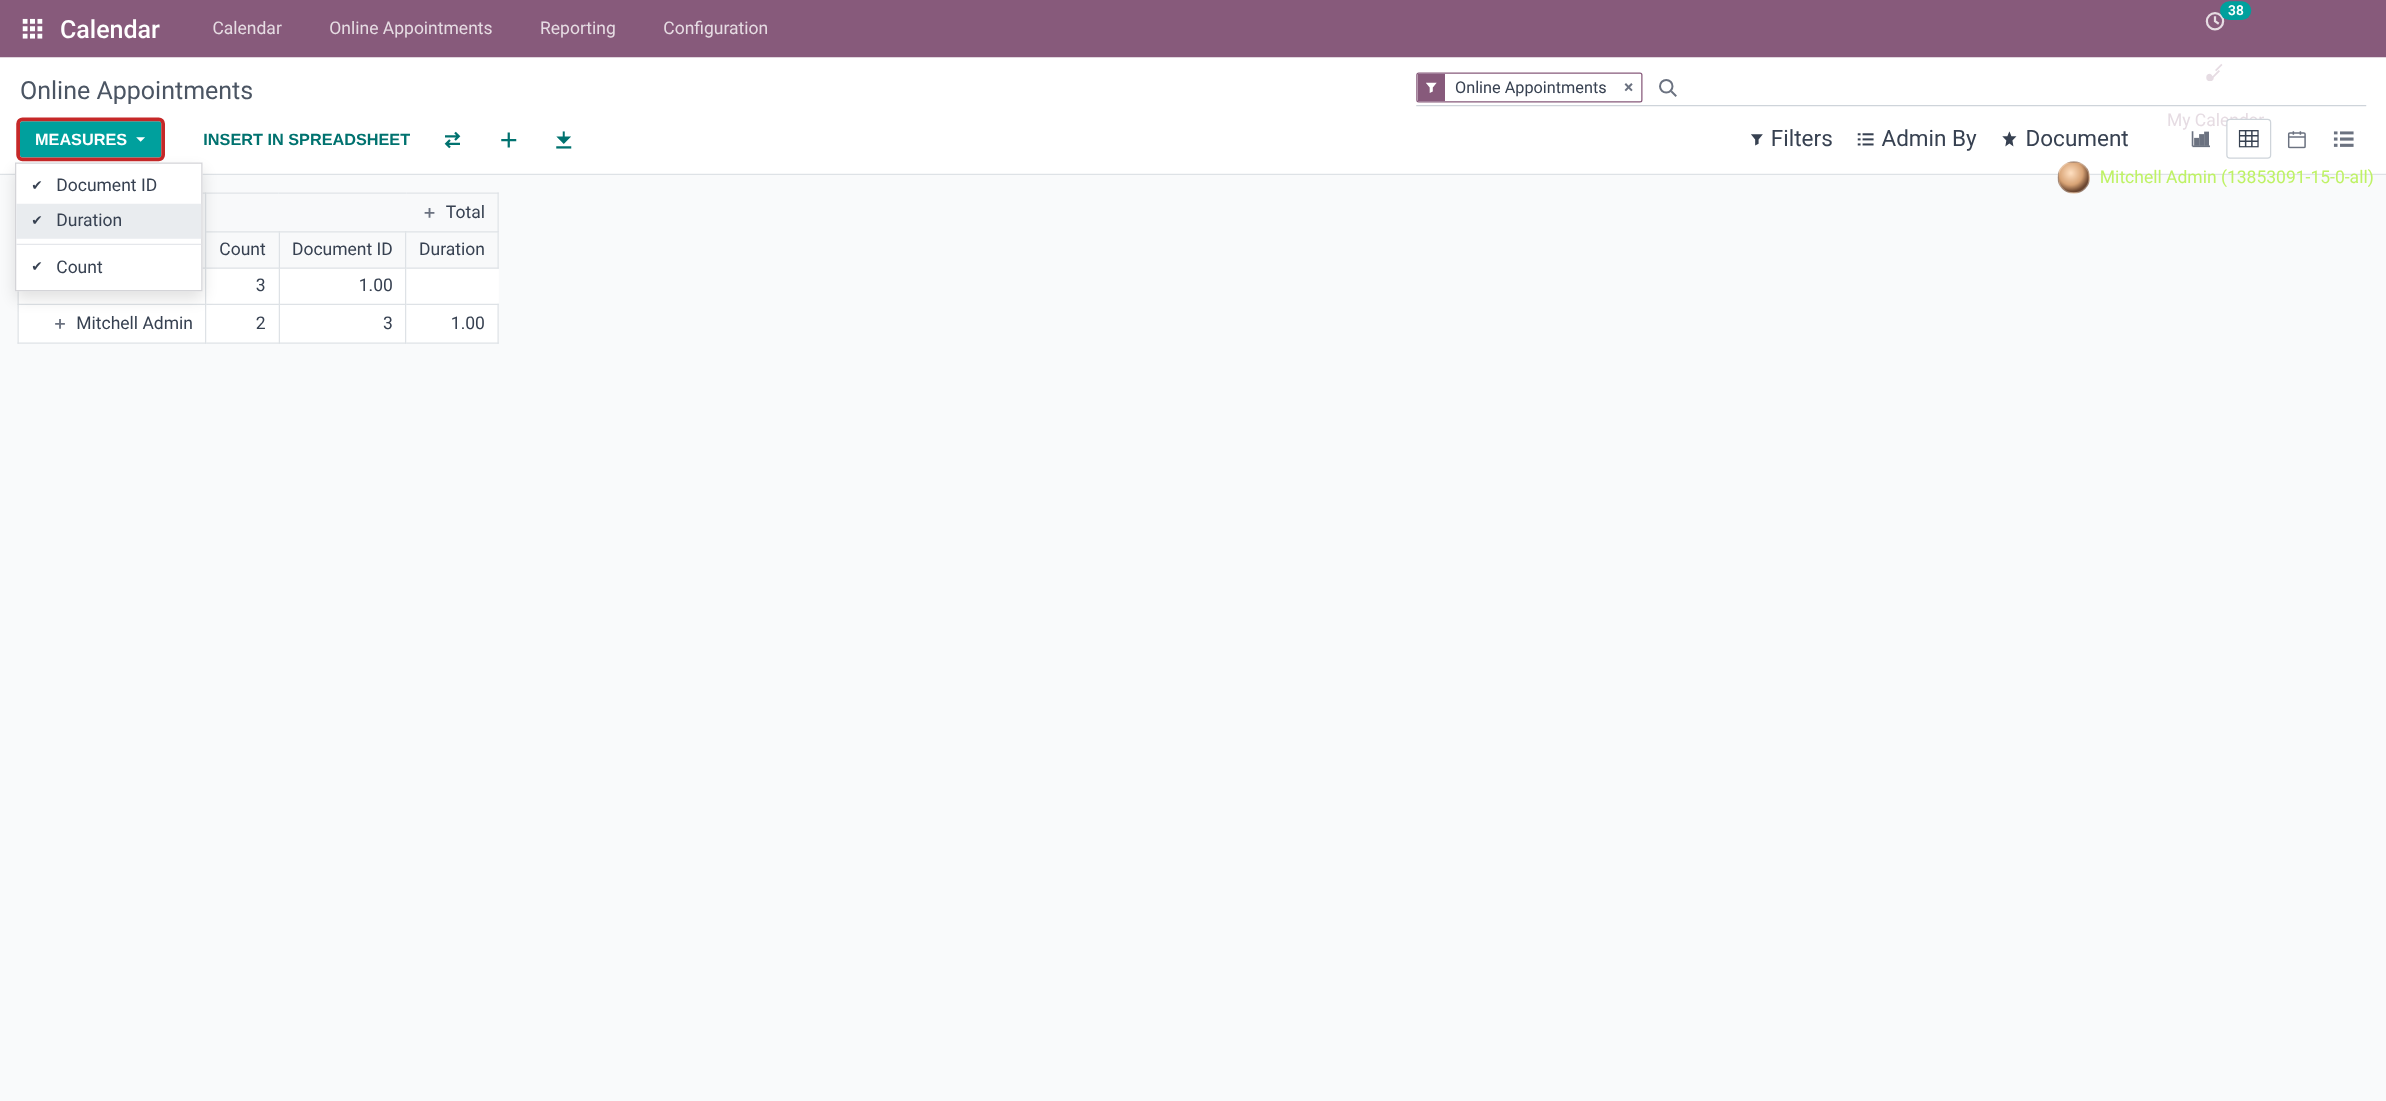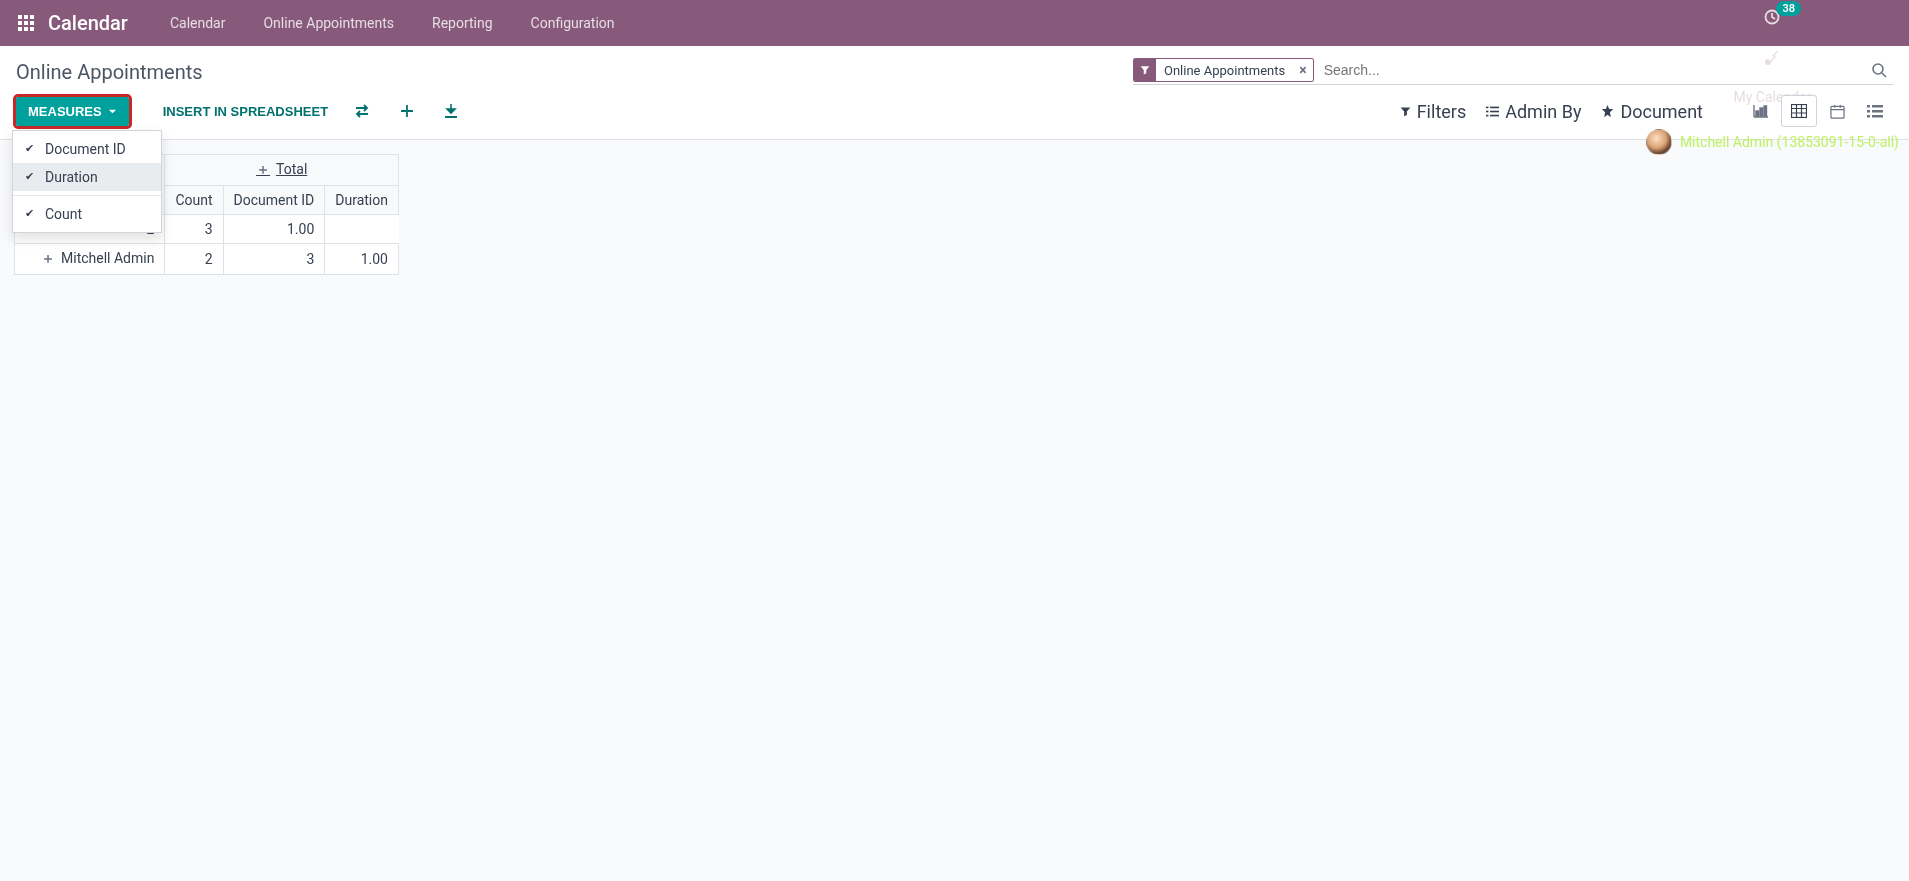--- a/index.html
+++ b/index.html
@@ -26,21 +26,21 @@
   .search-area { flex: 1; display: flex; justify-content: flex-end; }
   .search-box { display: flex; align-items: center; border-bottom: 1px solid #ced4da; min-width: 760px; padding-bottom: 2px; }
   .facet { display: inline-flex; align-items: center; background: #fff; border: 1px solid #875A7B; border-radius: 2px; height: 24px; overflow: hidden; margin-right: 6px; }
   .facet-icon { background: #875A7B; color: #fff; display: flex; align-items: center; justify-content: center; width: 22px; height: 100%; }
   .facet-label { padding: 0 8px; color: #374151; font-size: 13px; }
   .facet-remove { padding: 0 6px; color: #6b7280; cursor: pointer; font-size: 14px; font-weight: bold;}
   .search-input { border: none; outline: none; flex: 1; font-size: 14px; padding: 4px 4px; }
   .search-icon { color: #6b7280; cursor: pointer; padding: 0 6px; }
   
   .cp-bottom { display: flex; align-items: center; padding: 10px 16px 12px 16px; }
-  .cp-left { display: flex; align-items: flex-start; gap: 14px; position: relative; }
+  .cp-left { display: flex; align-items: flex-end; gap: 14px; position: relative; }
   .btn-measures { background: #00A09D; color: #fff; border: none; padding: 7px 12px; font-weight: 600; font-size: 13px; cursor: pointer; display: flex; align-items: center; gap: 6px; outline: 3px solid #c62828; outline-offset: 0; border-radius: 2px;}
   .btn-link-teal { color: #00726f; background: none; border: none; font-weight: 600; font-size: 13px; cursor: pointer; padding: 7px 4px; margin-left: 16px; }
   .icon-btn-teal { color: #00726f; background: none; border: none; cursor: pointer; padding: 7px 8px; display: flex; align-items: center;}
   
   .cp-right { display: flex; align-items: center; gap: 20px; }
   .filter-btn { display: inline-flex; align-items: center; gap: 6px; color: #374151; cursor: pointer; font-size: 18px;}
   
   .view-switcher { display: flex; gap: 2px; margin-left: auto; }
   .vs-btn { width: 36px; height: 32px; border: 1px solid transparent; background: none; color: #6b7280; cursor: pointer; display: flex; align-items: center; justify-content: center; border-radius: 3px;}
   .vs-btn.active { border-color: #ced4da; background: #fff; color: #374151; }
@@ -50,21 +50,21 @@
   .dropdown .dd-item { display: flex; align-items: center; gap: 6px; padding: 6px 12px; cursor: pointer; font-size: 14px; color: #374151; }
   .dropdown .dd-item.selected-hover { background: #e9ecef; }
   .dropdown .dd-item .check { width: 14px; color: #374151; font-size: 11px;}
   .dropdown .dd-divider { height: 1px; background: #e5e7eb; margin: 4px 0;}
   
   
   .pivot-wrap { padding: 14px; }
   .pivot { border-collapse: collapse; background: #fff; font-size: 14px;}
   .pivot th, .pivot td { border: 1px solid #dee2e6; padding: 6px 10px; text-align: right; color: #374151; }
   .pivot thead th { background: #f8f9fa; font-weight: 400; }
-  .pivot .col-header-group { text-align: center; text-decoration: underline; }
+  .pivot .col-header-group { text-align: right; }
   .pivot .row-header { text-align: left; white-space: nowrap;}
   .pivot .row-sub { padding-left: 26px; }
   .plus-icon { color: #6b7280; margin-right: 6px; font-weight: bold;}
   
   svg { display: block; }
 </style>
 </head>
 <body>
 
 <div class="topnav">
@@ -134,21 +134,20 @@
       <div class="search-box">
         <div class="facet">
           <span class="facet-icon">
             <svg width="10" height="10" viewBox="0 0 16 16" fill="#fff">
                 <path d="M1 2h14l-5 6v5l-4 2v-7L1 2z"></path>
               </svg>
           </span>
           <span class="facet-label">Online Appointments</span>
           <span class="facet-remove">×</span>
         </div>
-        <input class="search-input" placeholder="Search..." style="">
         <span class="search-icon">
           <svg width="16" height="16" viewBox="0 0 16 16" fill="none" stroke="#6b7280" stroke-width="1.6">
               <circle cx="7" cy="7" r="5"></circle>
               <path d="M11 11l4 4"></path>
             </svg>
         </span>
       </div>
     </div>
   </div>
   <div class="cp-bottom">

